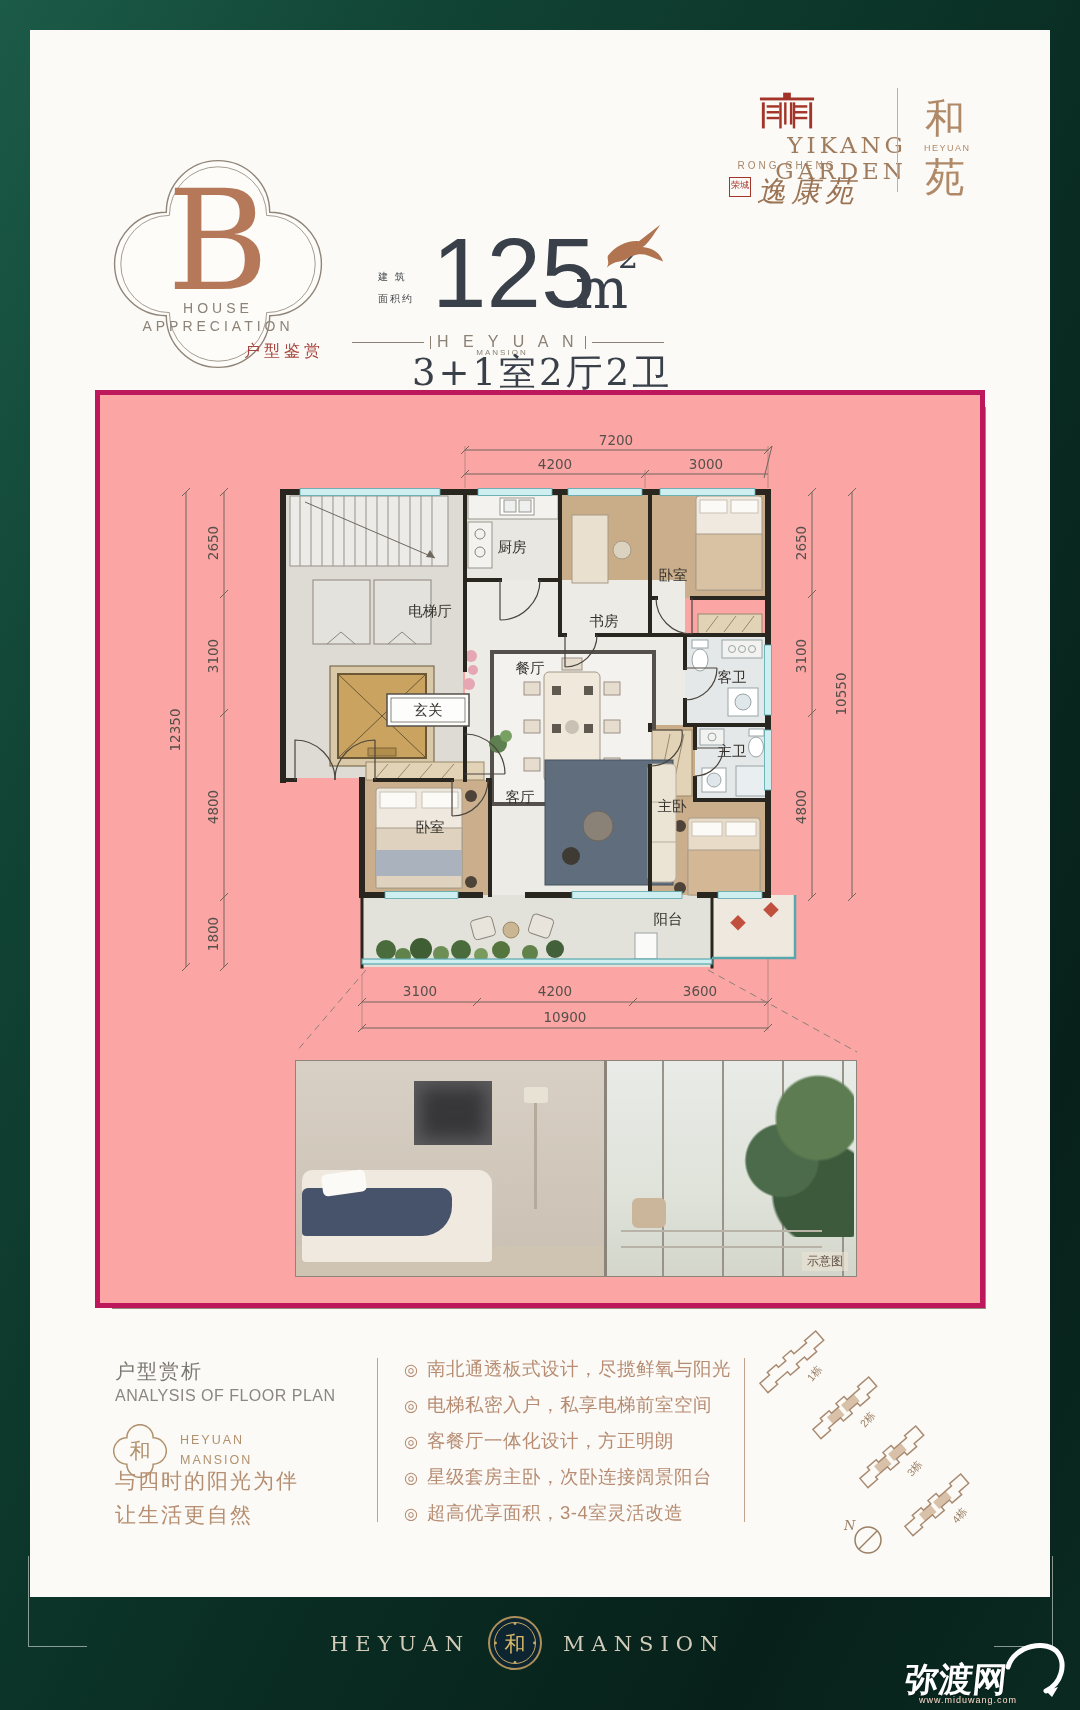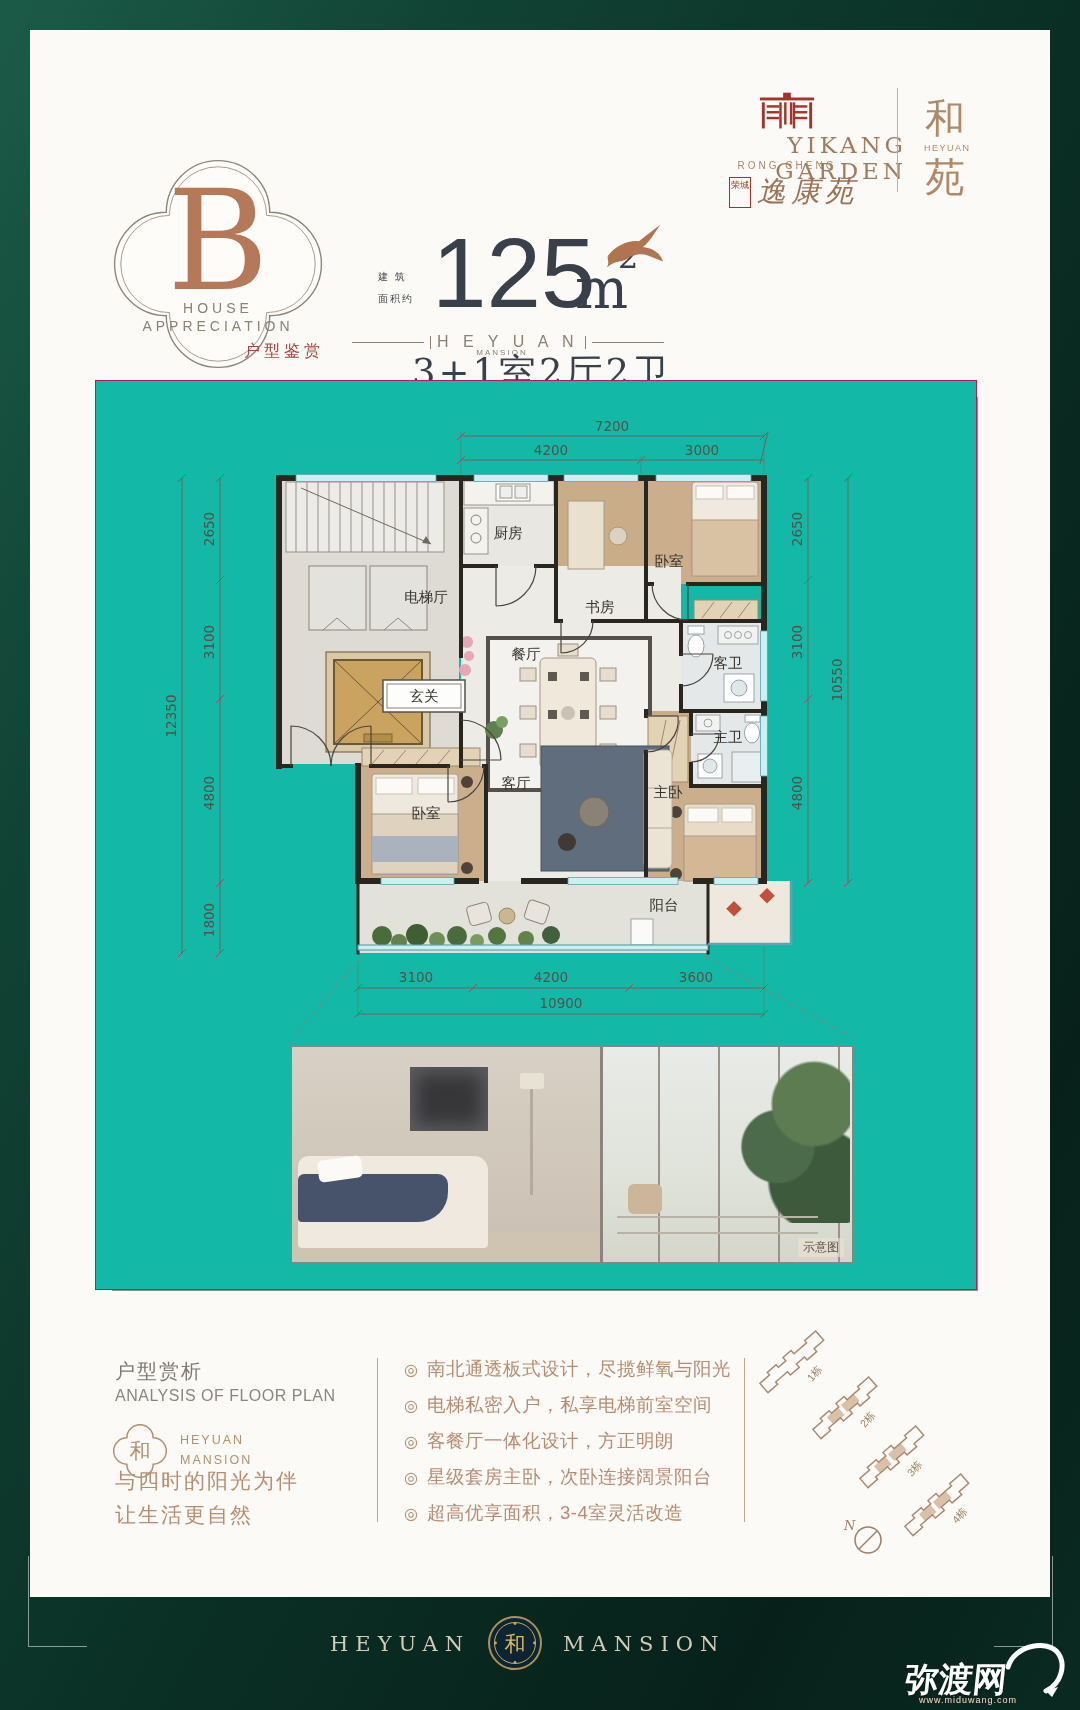--- a/index.html
+++ b/index.html
@@ -6,42 +6,42 @@
   body{
     position:relative;width:1080px;height:1710px;overflow:hidden;
     background:linear-gradient(118deg,#1c5b48 0%,#114435 22%,#0a2e24 55%,#07211a 82%,#0a2a21 100%);
     font-family:"Liberation Sans","DejaVu Sans",sans-serif;
   }
   .abs{position:absolute;}
   .card{left:30px;top:30px;width:1020px;height:1567px;background:#fbfaf6;}
   
   .brand-en{font-family:"DejaVu Serif",serif;color:#a07c5f;letter-spacing:4px;font-size:23px;}
   .brand-sub{color:#a8876b;letter-spacing:3px;font-size:10px;}
-  .seal{width:22px;height:31px;border:1.5px solid #a3342a;color:#a3342a;font-size:9px;line-height:11px;text-align:center;padding-top:2px;box-sizing:border-box;}
+  .seal{width:22px;height:20px;border:1.5px solid #a3342a;color:#a3342a;font-size:9px;line-height:11px;text-align:center;padding-top:2px;box-sizing:border-box;}
   .brand-cn{font-family:"DejaVu Serif",serif;color:#9b7355;font-size:29px;letter-spacing:5px;}
   .vline{width:1px;background:#c3b09a;}
   .side-char{font-family:"DejaVu Serif",serif;color:#b08a68;font-size:40px;line-height:40px;}
   .side-en{color:#b08a68;font-size:9px;letter-spacing:1.5px;}
   
   .badge-letter{font-family:"DejaVu Serif",serif;color:#b5795a;font-size:138px;line-height:120px;text-align:center;}
   .badge-en{color:#8c8276;font-size:14px;letter-spacing:4px;text-align:center;}
   .badge-cn{color:#a5443c;font-size:16px;letter-spacing:4px;text-align:right;}
   
   .area-pre{color:#43464b;font-size:10px;letter-spacing:2px;line-height:21px;}
   .area-num{font-family:Liberation Sans, sans-serif;color:#394049;font-size:98px;line-height:90px;}
   .area-unit{font-family:"DejaVu Serif",serif;color:#394049;font-size:56px;}
   .area-sup{font-family:"DejaVu Serif",serif;color:#394049;font-size:32px;}
   .hy-row{display:flex;align-items:center;color:#8b8174;}
   .hy-line{height:1px;background:#8b8174;width:72px;}
   .hy-bar{width:1px;height:13px;background:#8b8174;margin:0 6px;}
   .hy-txt{font-size:16px;letter-spacing:5px;}
   .hy-sub{font-size:8px;letter-spacing:2px;color:#8b8174;text-align:center;}
   .layout-txt{font-family:"DejaVu Serif",serif;color:#394049;font-size:37px;letter-spacing:3px;margin-left:44px;}
   
-  .panel{left:95px;top:380px;width:880px;height:908px;background:#14b8a6;border:1px solid #be185d;box-shadow:9px 9px 0 -8px #958c81;}
+  .panel{left:95px;top:390px;width:880px;height:908px;background:#fca5a5;border:5px solid #be185d;box-shadow:9px 9px 0 -8px #958c81;}
   .plan text{font-family:"DejaVu Sans","Liberation Sans",sans-serif;}
   .dimtext{font-size:13.5px;fill:#55504a;}
   .roomtext{font-size:14.5px;fill:#35322d;}
   
   .photo{left:195px;top:665px;width:560px;height:215px;border:1px solid #8d857b;background:#d8cfc3;overflow:hidden;}
   .photo-tag{right:8px;bottom:5px;color:#5f5143;font-size:12px;background:rgba(235,226,210,.6);padding:1px 5px;}
   
   .an-cn{color:#7d7871;font-size:20px;letter-spacing:2px;}
   .an-en{color:#8b8680;font-size:16px;letter-spacing:.5px;}
   .an-logo-en{color:#b2916f;font-size:12.5px;letter-spacing:2px;line-height:20px;}

